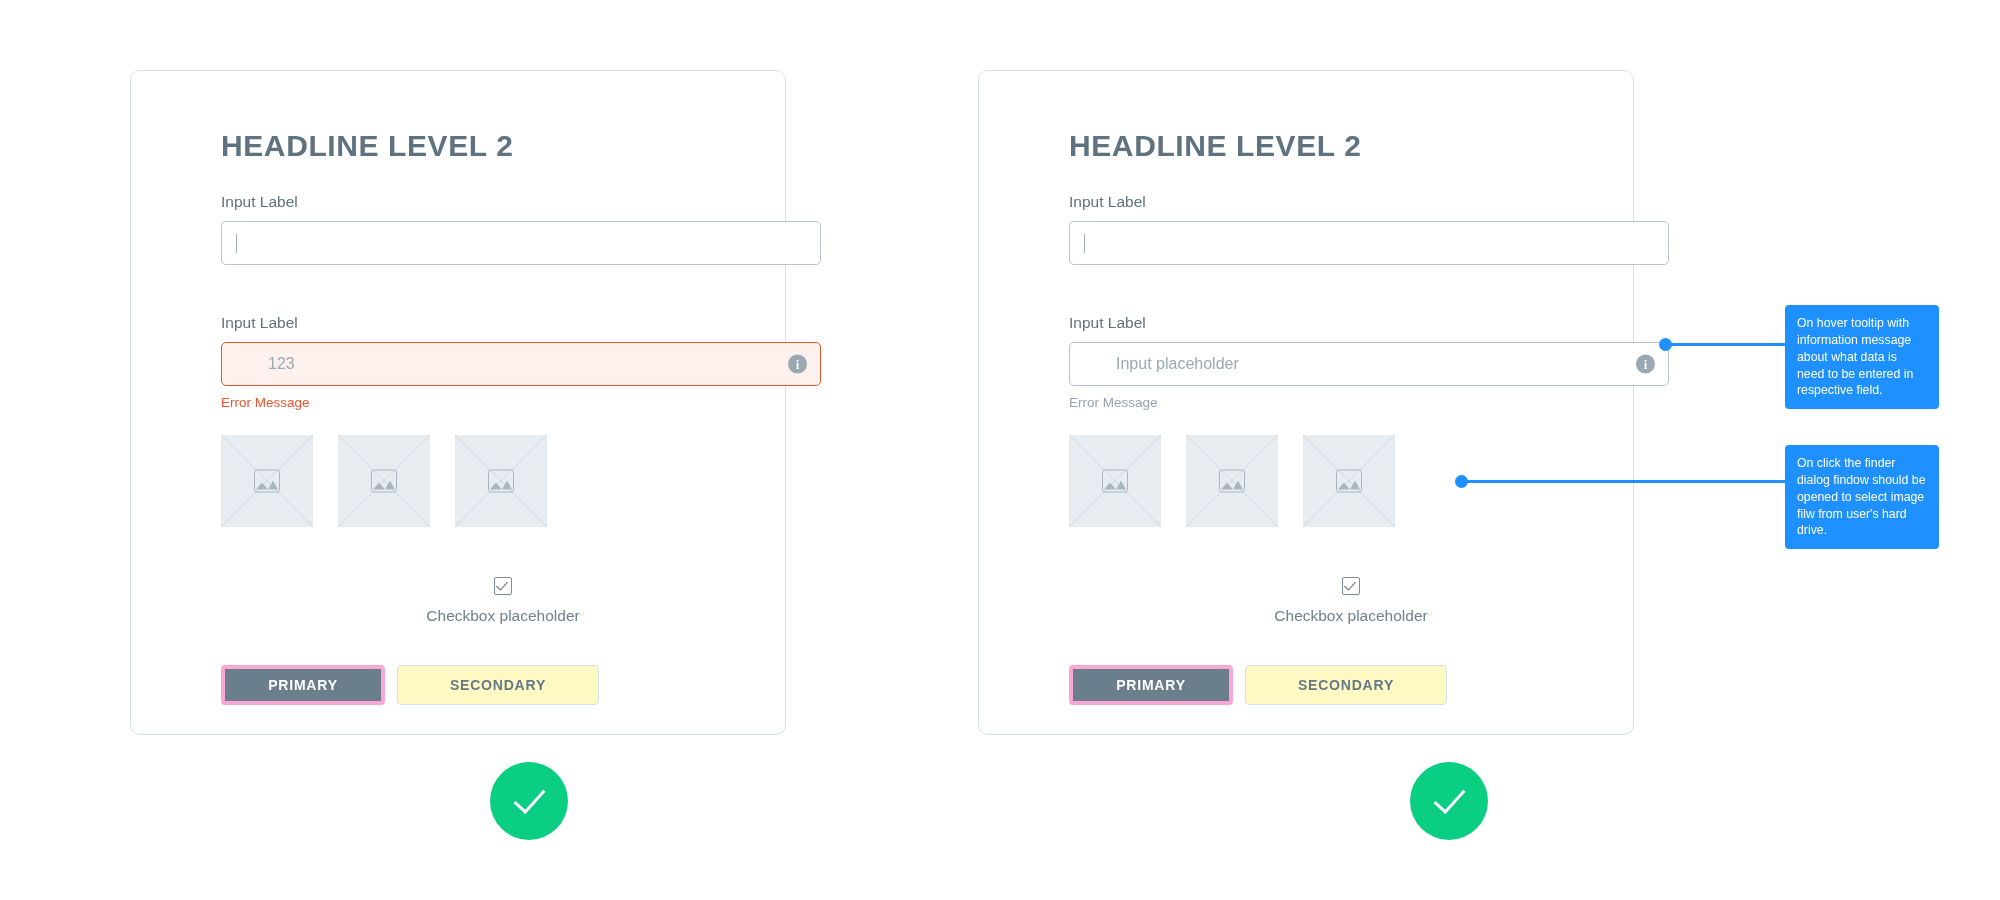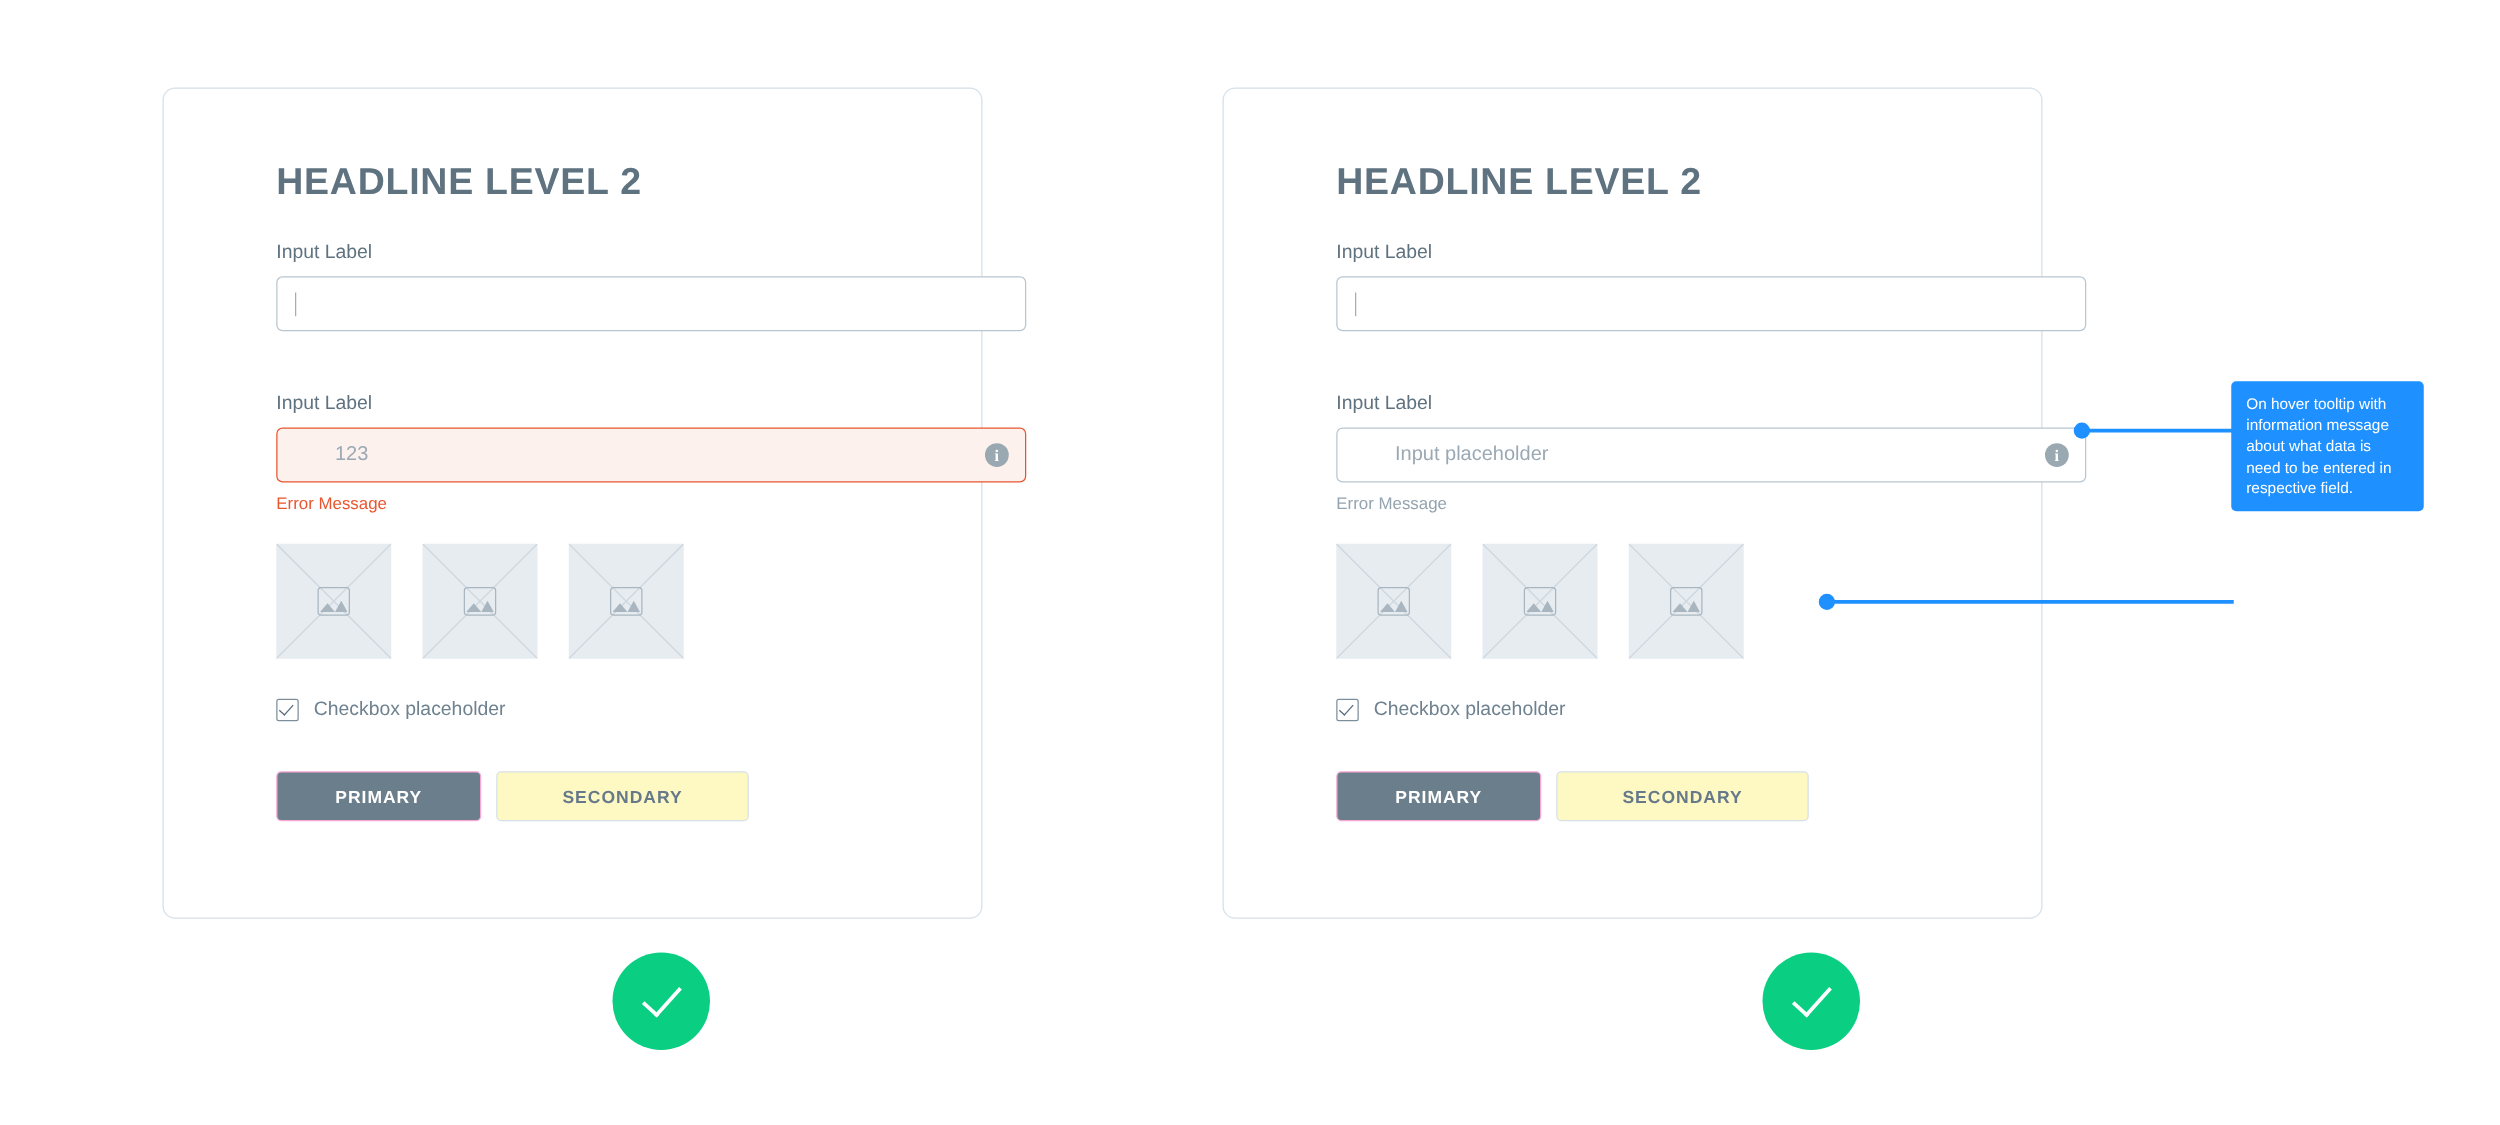--- a/index.html
+++ b/index.html
@@ -148,22 +148,23 @@
     border-bottom: 7px solid #a9b6c0;
   }
   .pic-icon .m1 { left: 1px; }
   .pic-icon .m2 { right: 1px; border-left-width: 5px; border-right-width: 5px; border-bottom-width: 9px; }
 
   
   .checkbox-row {
     display: flex;
     align-items: center;
     gap: 12px;
-    margin-top: 32px;
+    margin-top: 50px;
     cursor: pointer;
+    flex-direction: column;
   }
   .checkbox {
     width: 18px; height: 18px;
     border: 1.6px solid #7d8f9c;
     border-radius: 2px;
     position: relative;
     background: #fff;
     flex: none;
   }
   .checkbox .tick {
@@ -194,21 +195,21 @@
     font-size: 14px;
     font-weight: bold;
     letter-spacing: 0.8px;
     cursor: pointer;
     user-select: none;
   }
   .btn-primary {
     width: 164px;
     background: #6b7e8b;
     color: #ffffff;
-    border: 1px solid #f9a8d4;
+    border: 4px solid #f9a8d4;
   }
   .btn-secondary {
     width: 202px;
     background: #fef9c3;
     color: #66798a;
     border: 1px solid #d5e0e8;
   }
 
   
   .tooltip {
@@ -406,20 +407,21 @@
 
     </div>
   </div>
 
   <div class="conn-line" id="conn-line-1"></div>
   <div class="conn-dot" id="conn-dot-1"></div>
   <div class="tooltip" id="tooltip-1">On hover tooltip with information message about what data is need to be entered in respective field.</div>
 
   <div class="conn-line" id="conn-line-2"></div>
   <div class="conn-dot" id="conn-dot-2"></div>
+  <div class="tooltip" id="tooltip-2">On click the finder dialog findow should be opened to select image filw from user's hard drive.</div>
 
   <div class="success-badge" id="badge-left">
     <span class="badge-tick"></span>
   </div>
   <div class="success-badge" id="badge-right">
     <span class="badge-tick"></span>
   </div>
 
 </div>
 

